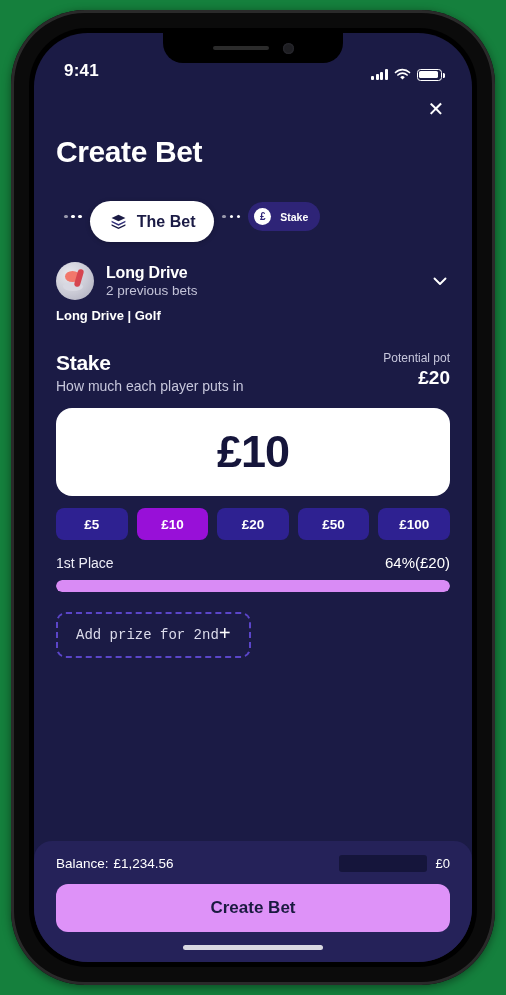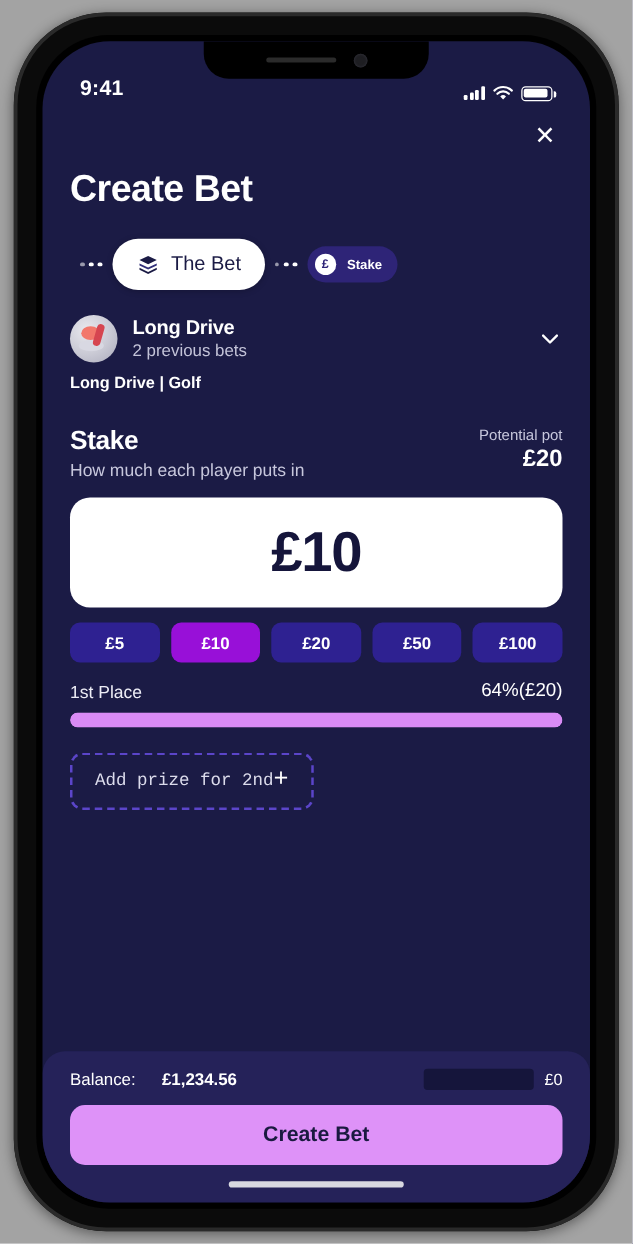--- a/index.html
+++ b/index.html
@@ -5,21 +5,21 @@
   * { box-sizing: border-box; margin: 0; padding: 0; }
   html, body {
     width: 506px; height: 995px;
     background: #ffffff;
     font-family: "Liberation Sans", sans-serif;
     overflow: hidden;
   }
   .stage {
     position: relative;
     width: 506px; height: 995px;
-    background: #a3a3a3;
+    background: #15803d;
     display: flex; align-items: center; justify-content: center;
   }
 
   
   .phone-frame {
     position: relative;
     width: 484px; height: 975px;
     border-radius: 74px;
     background: #0b0b0b;
     box-shadow: 0 0 0 3px #2a2a2a inset, 0 2px 10px rgba(0,0,0,.45);
@@ -97,22 +97,23 @@
     display: inline-flex; align-items: center; gap: 9px;
     border-radius: 999px; cursor: pointer; border: none;
     font-family: "Liberation Sans", sans-serif;
   }
   .pill-done {
     background: #3A2BA0; color: #fff;
     padding: 11px 19px; font-size: 16px; font-weight: bold;
   }
   .pill-active {
     background: #ffffff; color: #1B1B45;
-    padding: 11px 19px; font-size: 16px; font-weight: normal;
+    padding: 11px 19px; font-size: 16px; font-weight: bold;
     box-shadow: 0 1px 5px rgba(0,0,0,.22);
+    margin-top: 10px;
   }
   .pill-todo {
     background: #2E2477; color: #fff;
     padding: 6px 12px 6px 6px; font-size: 10.5px; font-weight: bold;
   }
   .dots { display: flex; gap: 3.5px; padding: 0 8px; }
   .dots i { width: 3.6px; height: 3.6px; border-radius: 50%; background: #fff; display: block; }
   .dots i:first-child { opacity: .55; }
   .check { width: 17px; height: 17px; display:block; }
   .coin-sm { width: 17px; height: 17px; border-radius: 50%; background: #fff; color: #2E2477;
@@ -174,21 +175,21 @@
 
   
   .bottom-bar {
     flex: 0 0 auto;
     background: #252259;
     border-top-left-radius: 18px; border-top-right-radius: 18px;
     padding: 14px 22px 0 22px;
   }
   .bal-row { display: flex; align-items: center; justify-content: space-between; }
   .bal-left { color: #fff; font-size: 13.5px; }
-  .bal-left b { font-weight: bold; margin-left: 21px; }
+  .bal-left b { font-weight: normal; margin-left: 5px; }
   .bal-right { display: flex; align-items: center; gap: 9px; }
   .bal-track { width: 88px; height: 17px; border-radius: 3px; background: #15153B; }
   .bal-amt { color: #fff; font-size: 13px; }
   .cta {
     display: block; width: 100%; height: 48px; margin-top: 12px;
     background: #DE92F8; color: #1A1A40; border: none; border-radius: 12px;
     font-size: 17px; font-weight: bold; cursor: pointer;
     font-family: "Liberation Sans", sans-serif;
   }
   .home-ind-wrap { height: 30px; display: flex; align-items: center; justify-content: center; }

